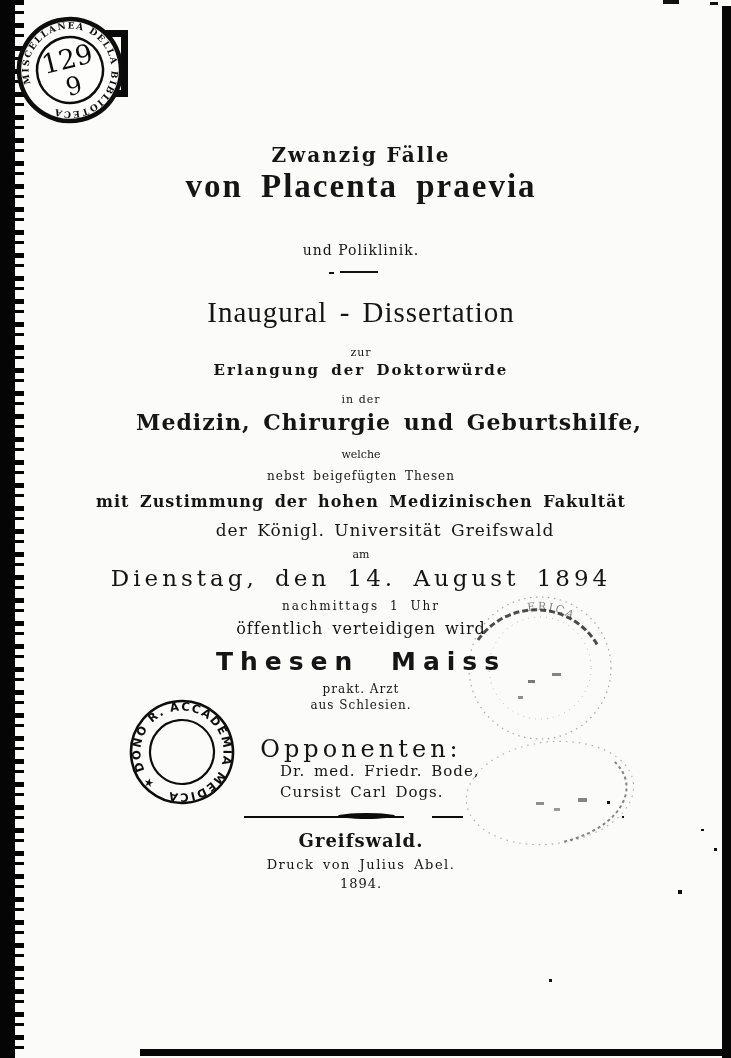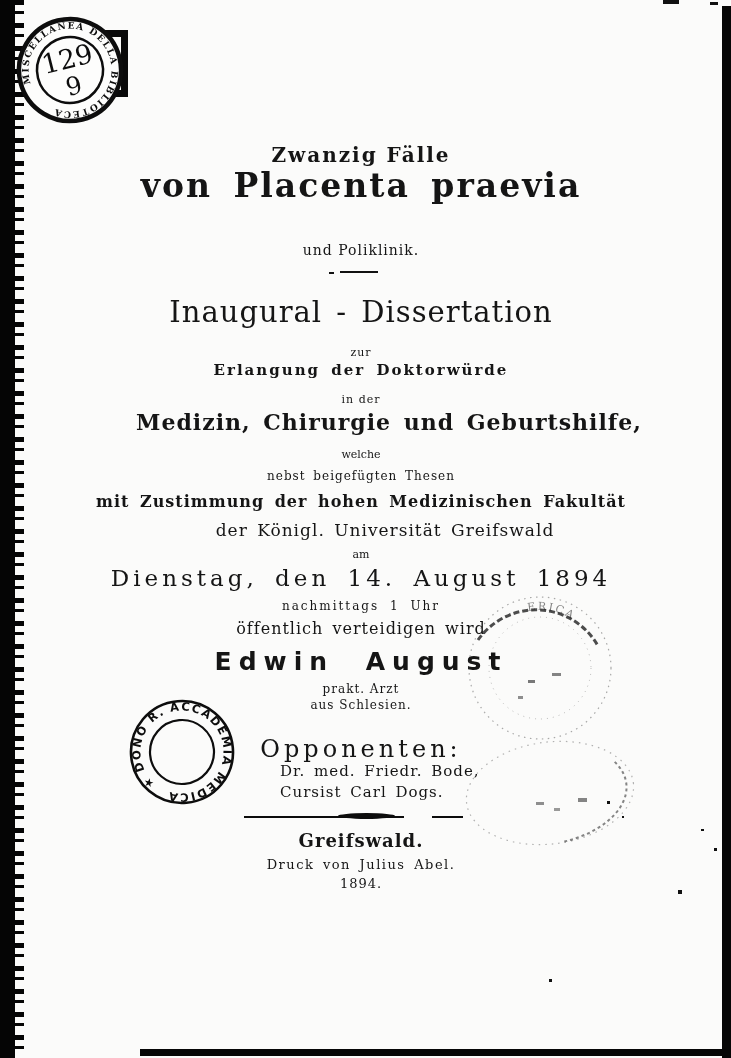--- a/index.html
+++ b/index.html
@@ -9,25 +9,25 @@
   .edge-left{position:absolute;left:0;top:0;width:15px;height:1058px;background:#050505;z-index:2;}
   .edge-left-ragged{position:absolute;left:15px;top:0;width:9px;height:1058px;z-index:2;
      background:repeating-linear-gradient(to bottom,#050505 0 5px,transparent 5px 11px,#050505 11px 14px,transparent 14px 23px);}
   .edge-right{position:absolute;left:722px;top:6px;width:9px;height:1052px;background:#070707;z-index:2;}
   .edge-bottom{position:absolute;left:140px;top:1049px;width:591px;height:7px;background:#060606;z-index:2;}
   .speck{position:absolute;background:#111;z-index:2;}
   
   .line{position:absolute;left:0;width:722px;text-align:center;line-height:1.05;white-space:nowrap;}
   
   .t-zwanzig   {top:145px;font-size:20px;font-weight:700;letter-spacing:2px;}
-  .t-placenta  {top:169px;font-size:33px;font-weight:700;letter-spacing:2px;word-spacing:8px;}
+  .t-placenta  {top:169px;font-size:33px;font-weight:700;letter-spacing:2px;word-spacing:8px;font-family:Liberation Serif, serif;}
   .t-klinik    {top:215px;font-size:19px;letter-spacing:1px;word-spacing:4px;}
   .t-poliklinik{top:243px;font-size:14px;letter-spacing:1px;}
   
-  .t-inaugural {top:297px;font-size:29px;letter-spacing:1px;word-spacing:4px;}
+  .t-inaugural {top:297px;font-size:29px;letter-spacing:1px;word-spacing:4px;font-family:Liberation Serif, serif;}
   .t-zur       {top:347px;font-size:11px;letter-spacing:1px;}
   .t-erlangung {top:363px;font-size:15px;font-weight:700;letter-spacing:2px;word-spacing:4px;}
   .t-inder     {top:394px;font-size:11px;letter-spacing:1px;}
   .t-medizin   {top:411px;font-size:22px;font-weight:700;letter-spacing:1px;word-spacing:4px;padding-left:28px;}
   .t-welche    {top:449px;font-size:11px;}
   .t-nebst     {top:470px;font-size:12px;letter-spacing:1px;word-spacing:3px;}
   .t-zustimmung{top:494px;font-size:16px;font-weight:700;letter-spacing:1px;word-spacing:4px;}
   .t-uni       {top:522px;font-size:17px;letter-spacing:1px;word-spacing:3px;padding-left:24px;}
   .t-am        {top:549px;font-size:11px;}
   
@@ -106,21 +106,21 @@
   <div class="line t-welche">welche</div>
   <div class="line t-nebst">nebst beigefügten Thesen</div>
   <div class="line t-zustimmung">mit Zustimmung der hohen Medizinischen Fakultät</div>
   <div class="line t-uni">der Königl. Universität Greifswald</div>
   <div class="line t-am">am</div>
 
   <div class="line t-dienstag">Dienstag, den 14. August 1894</div>
   <div class="line t-nachm">nachmittags 1 Uhr</div>
   <div class="line t-oeff">öffentlich verteidigen wird</div>
 
-  <div class="line t-name">Edwin August</div>
+  <div class="line t-name">Thesen Maiss</div>
   <div class="line t-prakt">prakt. Arzt</div>
   <div class="line t-schlesien">aus Schlesien.</div>
 
   <div class="line t-opp">Opponenten:</div>
   <div class="line t-bode">Dr. med. Friedr. Bode,</div>
   <div class="line t-dogs">Cursist Carl Dogs.</div>
 
   <svg class="stamp" style="left:126px;top:696px;" width="112" height="112" viewBox="0 0 112 112">
     <g transform="rotate(-140 56 56)">
       <circle cx="56" cy="56" r="51" fill="none" stroke="#0d0d0d" stroke-width="2.6"></circle>

